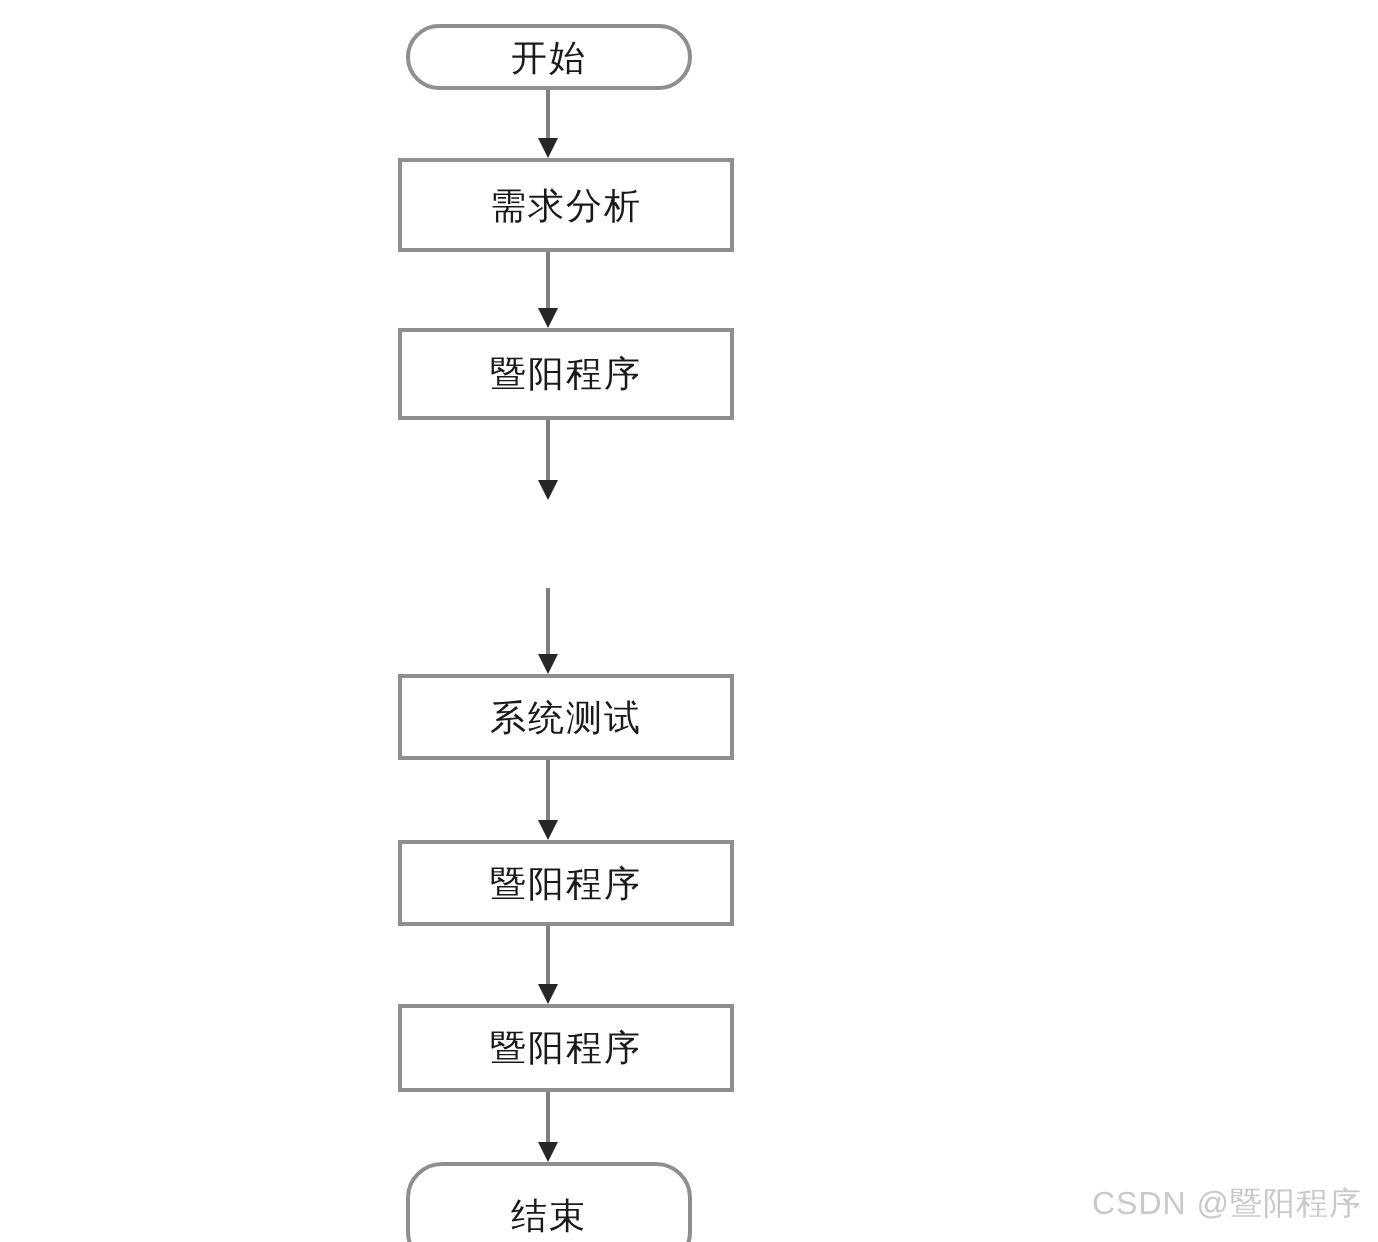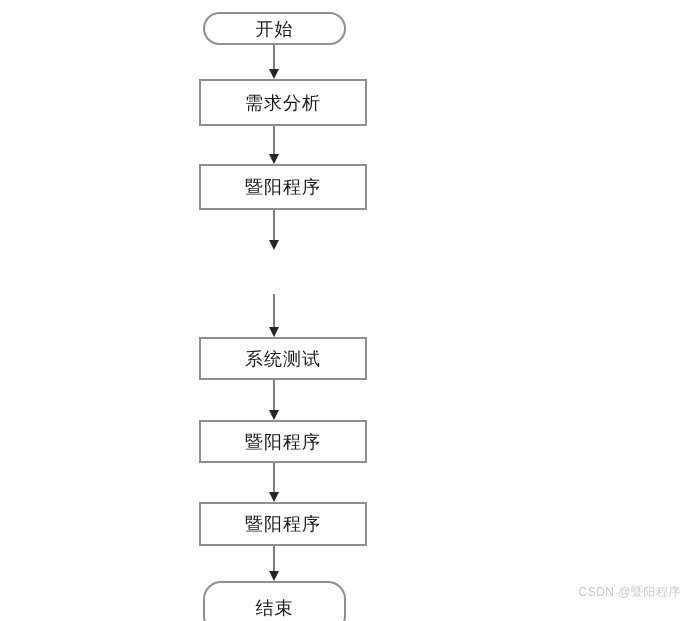--- a/index.html
+++ b/index.html
@@ -53,22 +53,22 @@
     bottom: 0;
     width: 0;
     height: 0;
     border-left: 5px solid transparent;
     border-right: 5px solid transparent;
     border-top: 10px solid #262626;
   }
   .watermark {
     position: absolute;
     right: 8px;
-    bottom: 20px;
-    font-size: 12px;
+    bottom: 8px;
+    font-size: 16px;
     color: #c9c9c9;
     letter-spacing: 0.5px;
   }
 </style>
 </head>
 <body>
 
 <div class="canvas">
 
   <div class="node terminator" style="top:12px;height:33px">开始</div>

